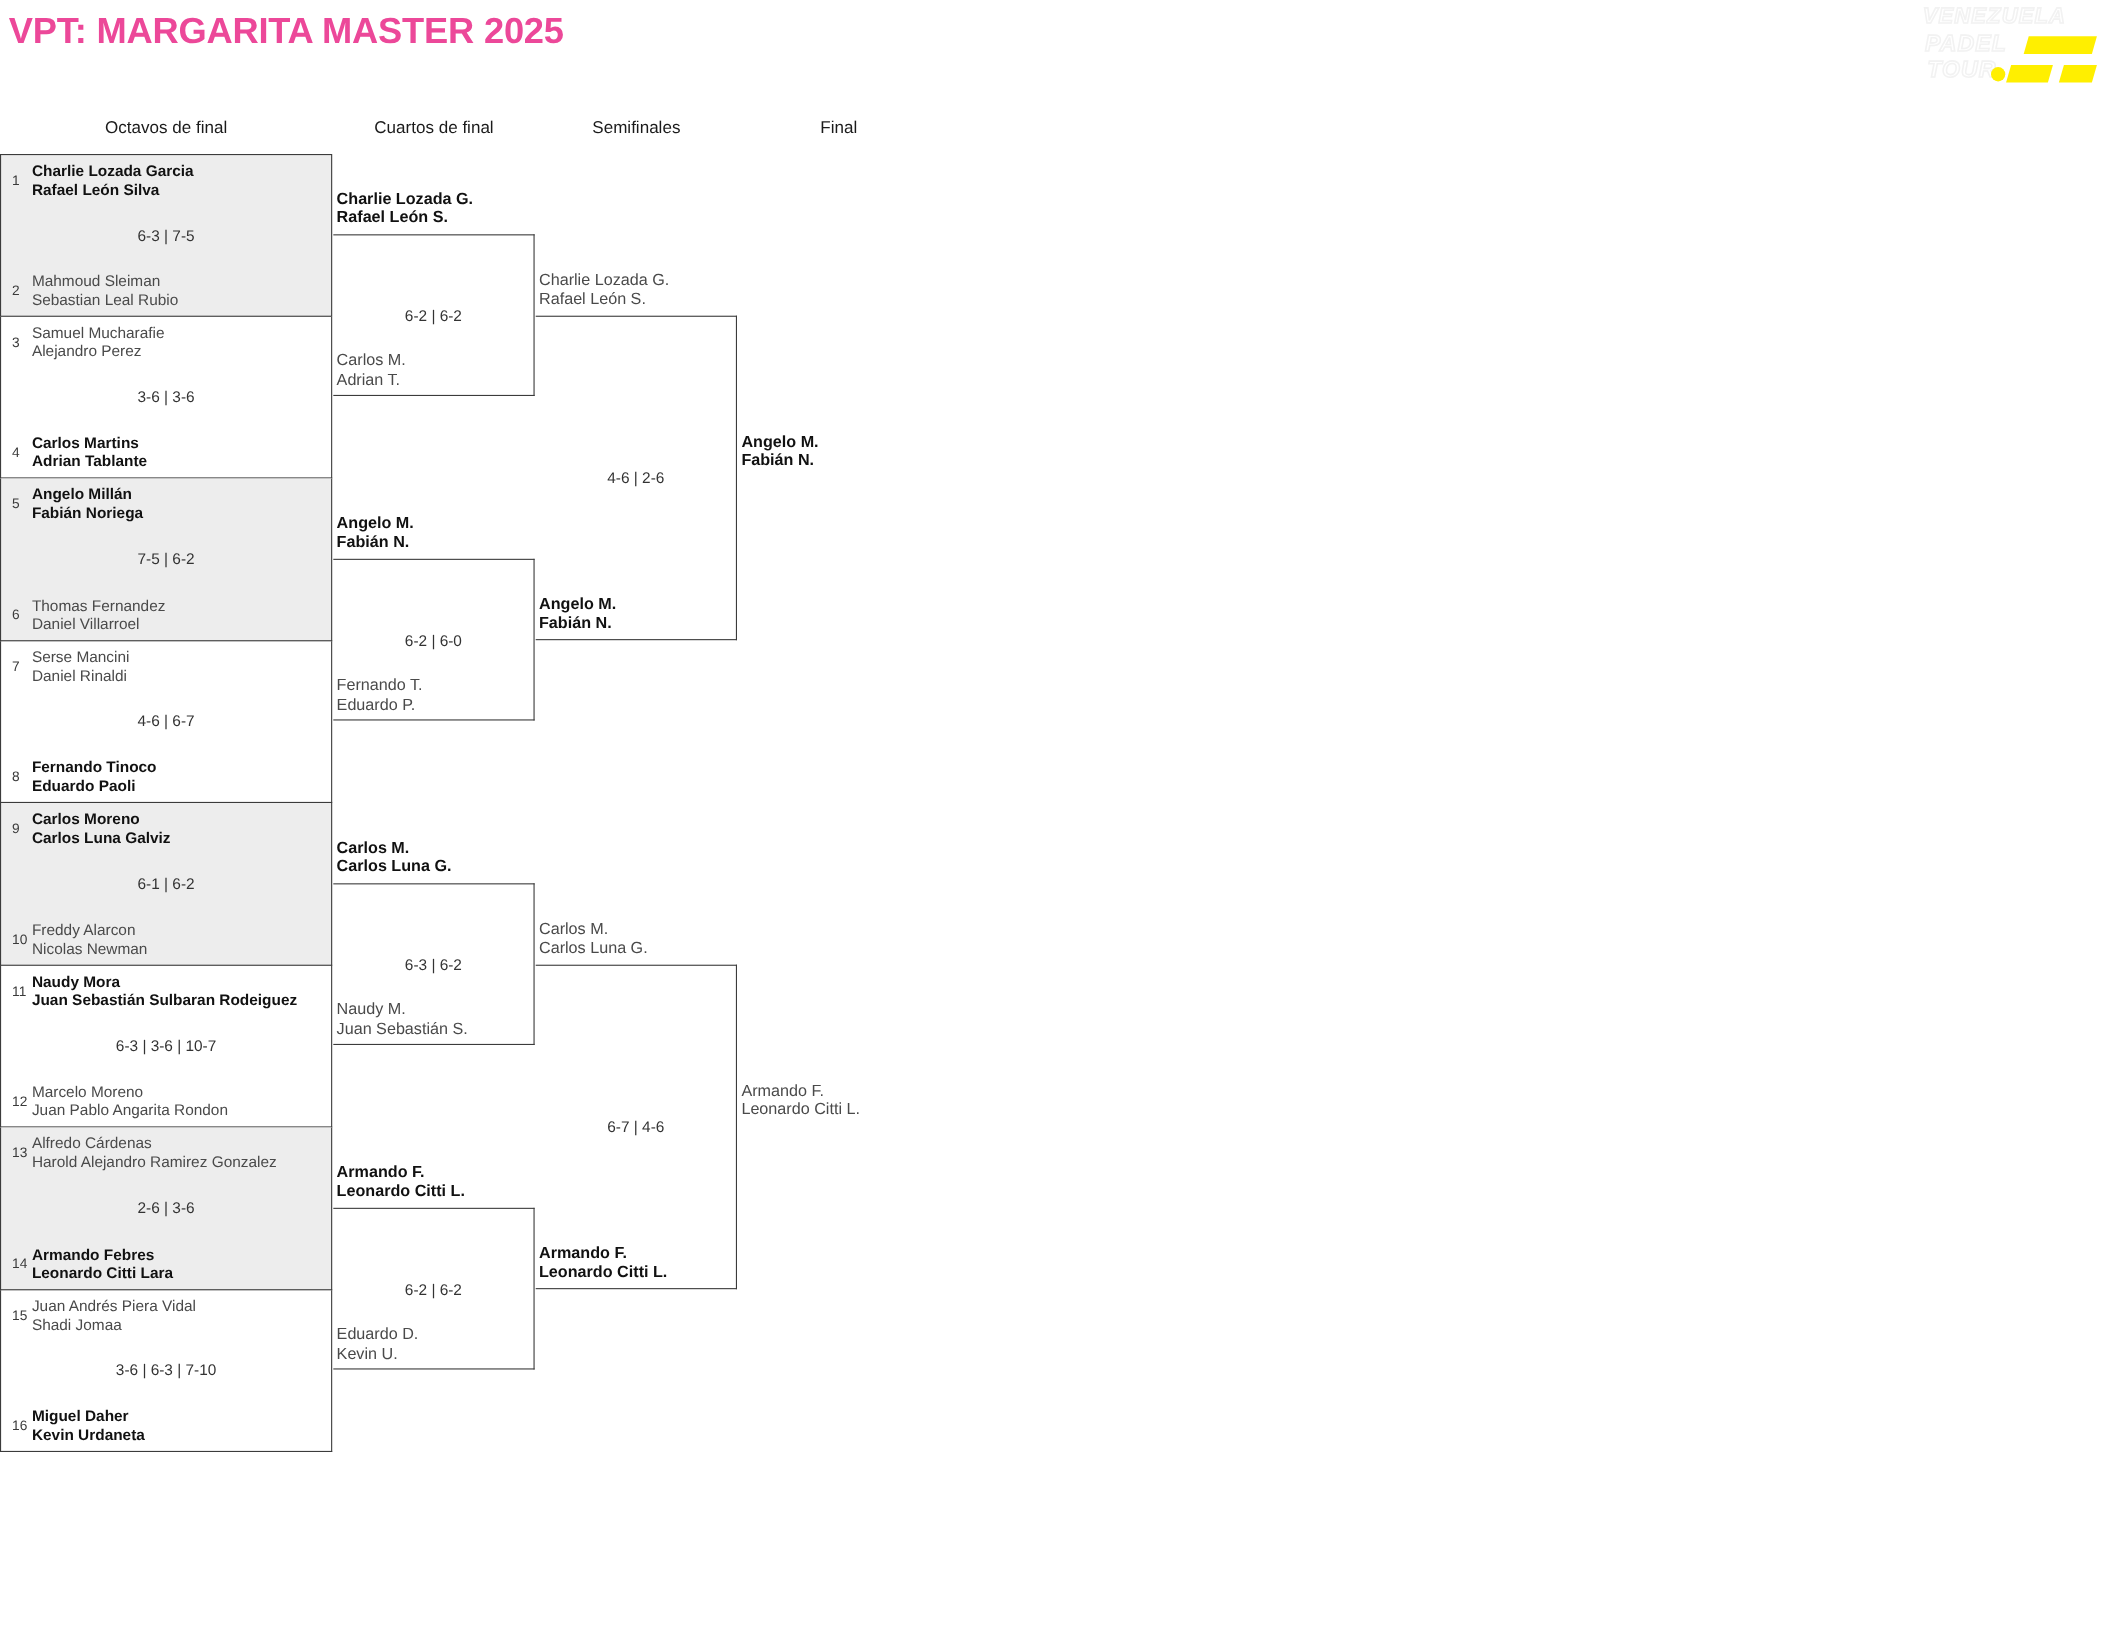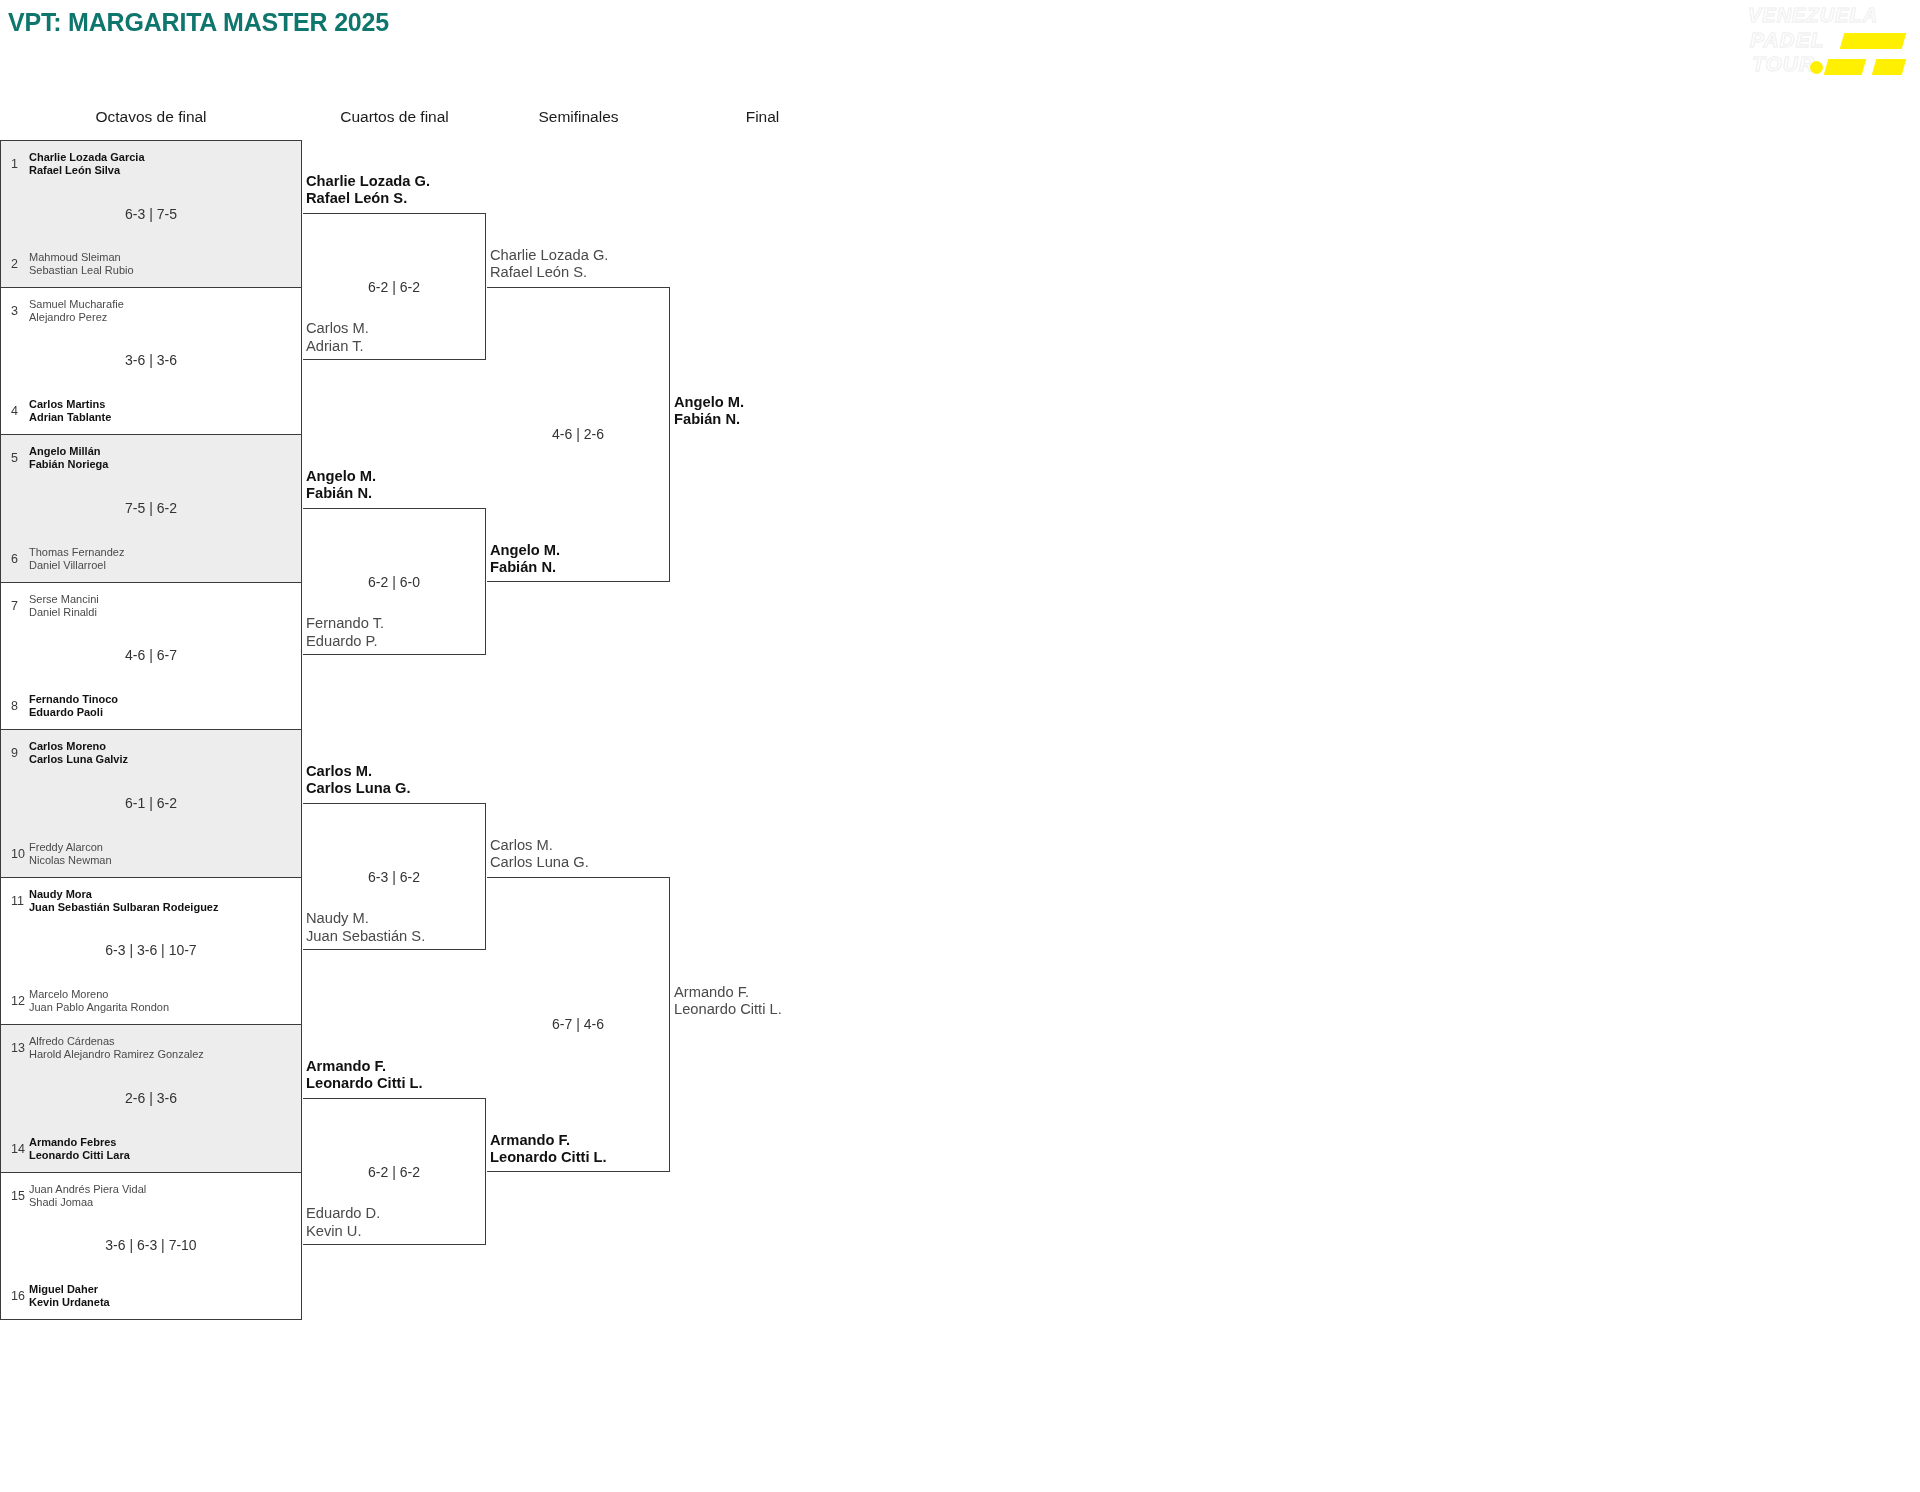--- a/index.html
+++ b/index.html
@@ -14,25 +14,25 @@
     font-family: "Liberation Sans", sans-serif;
     color: #222222;
     overflow: hidden;
   }
 
   
   #header-title {
     position: absolute;
     left: 8px;
     top: 6px;
-    font-size: 25px;
+    font-size: 33px;
     font-weight: bold;
     line-height: 1.32;
     letter-spacing: -0.2px;
-    color: #0f766e;
+    color: #ec4899;
   }
   #header-title .line2 { display: block; }
 
   #logo {
     position: absolute;
     right: 6px;
     top: 2px;
     width: 180px;
     height: 84px;
   }
@@ -113,21 +113,21 @@
   .seed {
     width: 20px;
     min-width: 20px;
     font-size: 12.5px;
     color: #3a3a3a;
     text-align: left;
     padding-left: 2px;
     box-sizing: border-box;
   }
   .team {
-    font-size: 11px;
+    font-size: 14px;
     line-height: 1.18;
     white-space: nowrap;
   }
   .team .p { display: block; }
   .winner .team { font-weight: bold; color: #111111; }
   .loser .team  { font-weight: normal; color: #4a4a4a; }
 
   .r16-score {
     position: absolute;
     left: 0;

